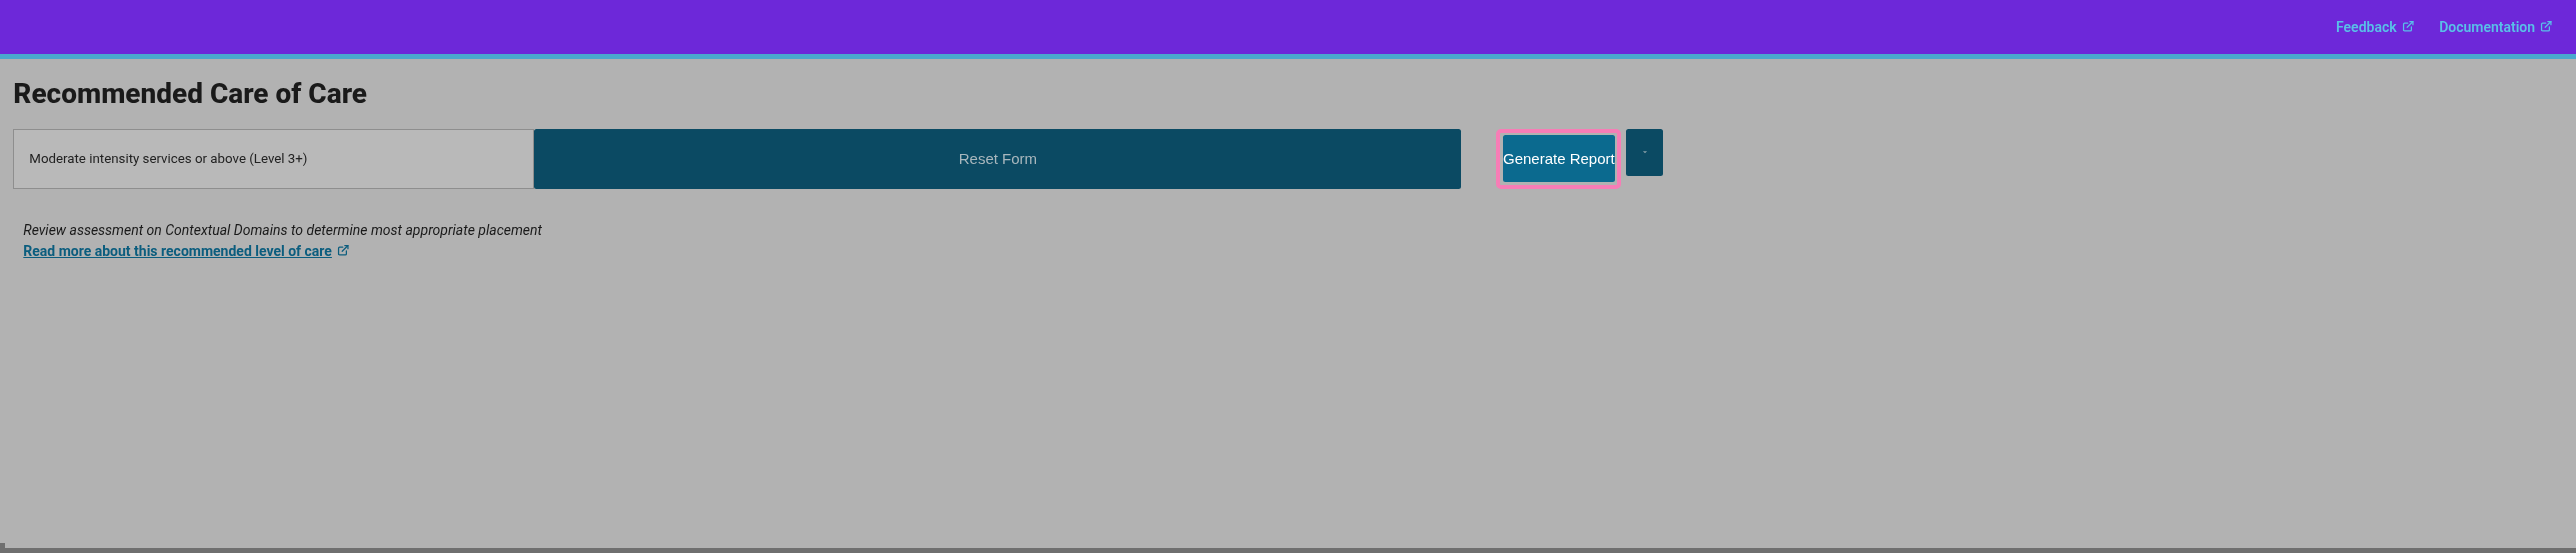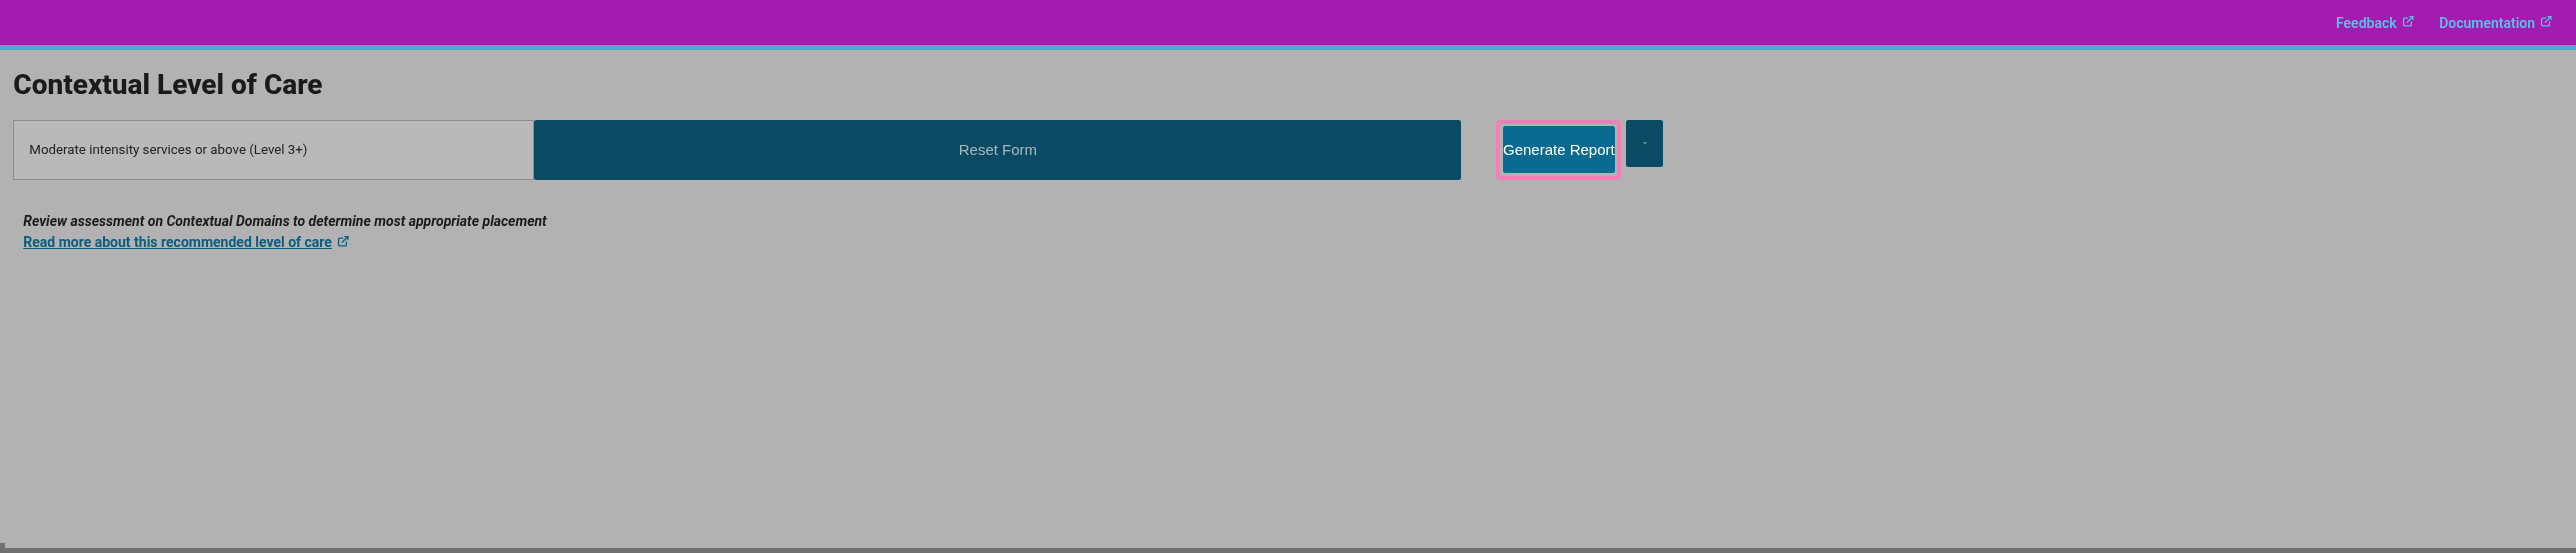--- a/index.html
+++ b/index.html
@@ -3,22 +3,22 @@
 <meta charset="utf-8">
 <style>
   * { box-sizing: border-box; margin: 0; padding: 0; }
   html, body { width: 100%; height: 100%; }
   body {
     font-family: -apple-system, BlinkMacSystemFont, "Segoe UI", Roboto, Helvetica, Arial, sans-serif;
     background: #b2b2b2;
     position: relative;
   }
   .topbar {
-    background: #a21caf;
-    height: 45px;
+    background: #6d28d9;
+    height: 54px;
     display: flex;
     justify-content: flex-end;
     align-items: center;
     padding: 0 23.4px;
     gap: 25px;
   }
   .topbar-link {
     color: #59c0e8;
     font-size: 14px;
     font-weight: 600;
@@ -109,21 +109,21 @@
     height: 47px;
   }
   .btn-caret svg { width: 10px; height: 10px; fill: #8aa0a9; }
   .desc {
     font-size: 14px;
     color: #1a1a1a;
     line-height: 1.55;
     padding: 0 10px;
   }
   .desc .italic { font-style: italic; }
-  .desc .bolditalic { font-style: italic; font-weight: 700; margin-top: 31px; }
+  .desc .bolditalic { font-style: italic; font-weight: 400; margin-top: 31px; }
   .desc .link {
     color: #0b5d7e;
     font-weight: 700;
     text-decoration: underline;
     display: inline-flex;
     align-items: flex-end;
     gap: 5px;
     cursor: pointer;
   }
   .desc .link svg { width: 12.5px; height: 12.5px; }
@@ -161,21 +161,21 @@
         <path d="M18 13v6a2 2 0 0 1-2 2H5a2 2 0 0 1-2-2V8a2 2 0 0 1 2-2h6"></path>
         <polyline points="15 3 21 3 21 9"></polyline>
         <line x1="10" y1="14" x2="21" y2="3"></line>
       </svg>
     </span>
   </a>
 </div>
 <div class="accent-strip"></div>
 
 <div class="content">
-  <h1 class="page-title">Contextual Level of Care</h1>
+  <h1 class="page-title">Recommended Care of Care</h1>
 
   <div class="controls-row">
     <div class="result-box">
       <span>Moderate intensity services or above (Level 3+)</span>
     </div>
     <button class="btn">
       <span>Reset Form</span>
     </button>
     <div class="btn-primary-wrap">
       <div class="highlight-ring">

